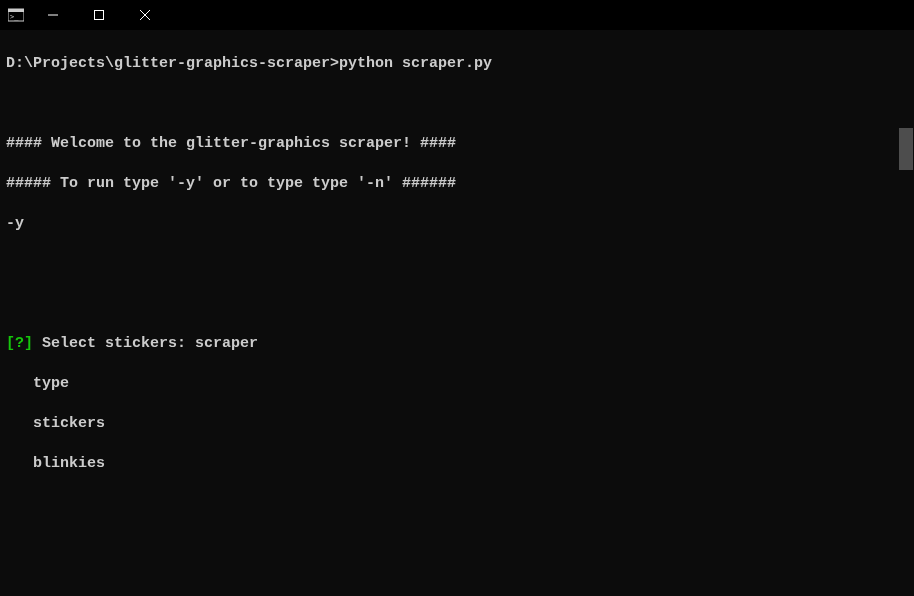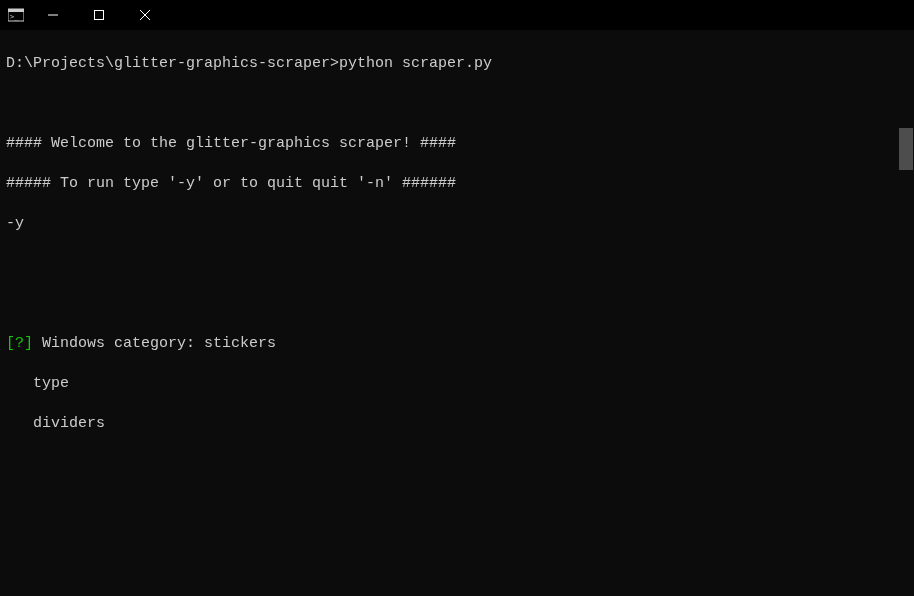--- a/index.html
+++ b/index.html
@@ -55,20 +55,21 @@
       height: 10px;
     }
     .terminal {
       padding: 4px 6px;
       line-height: 20px;
       white-space: pre;
       position: relative;
     }
     .line {
       min-height: 20px;
+      font-weight: bold;
     }
     .prompt-path {
       color: #cccccc;
     }
     .highlight {
       color: #16c60c;
     }
     .scrollbar {
       position: absolute;
       right: 0;
@@ -114,27 +115,28 @@
           <line x1="10" y1="0" x2="0" y2="10" stroke="#ffffff" stroke-width="1"></line>
         </svg>
     </div>
   </div>
 </div>
 
 <div class="terminal">
 <div class="line"><span class="prompt-path">D:\Projects\glitter-graphics-scraper&gt;</span><span>python scraper.py</span></div>
 <div class="line"></div>
 <div class="line">#### Welcome to the glitter-graphics scraper! ####</div>
-<div class="line">##### To run type '-y' or to quit quit '-n' ######</div>
+<div class="line">##### To run type '-y' or to type type '-n' ######</div>
 <div class="line">-y</div>
 <div class="line"></div>
 <div class="line"></div>
-<div class="line"><span class="highlight">[?]</span><span> Windows category: </span><span>stickers</span></div>
+<div class="line"><span class="highlight">[?]</span><span> Select stickers: </span><span>scraper</span></div>
 <div class="line">   <span>type</span></div>
-<div class="line">   <span>dividers</span></div>
+<div class="line">   <span>stickers</span></div>
+<div class="line">   <span>blinkies</span></div>
 
 
 
 
 
 
 
 
 
 

